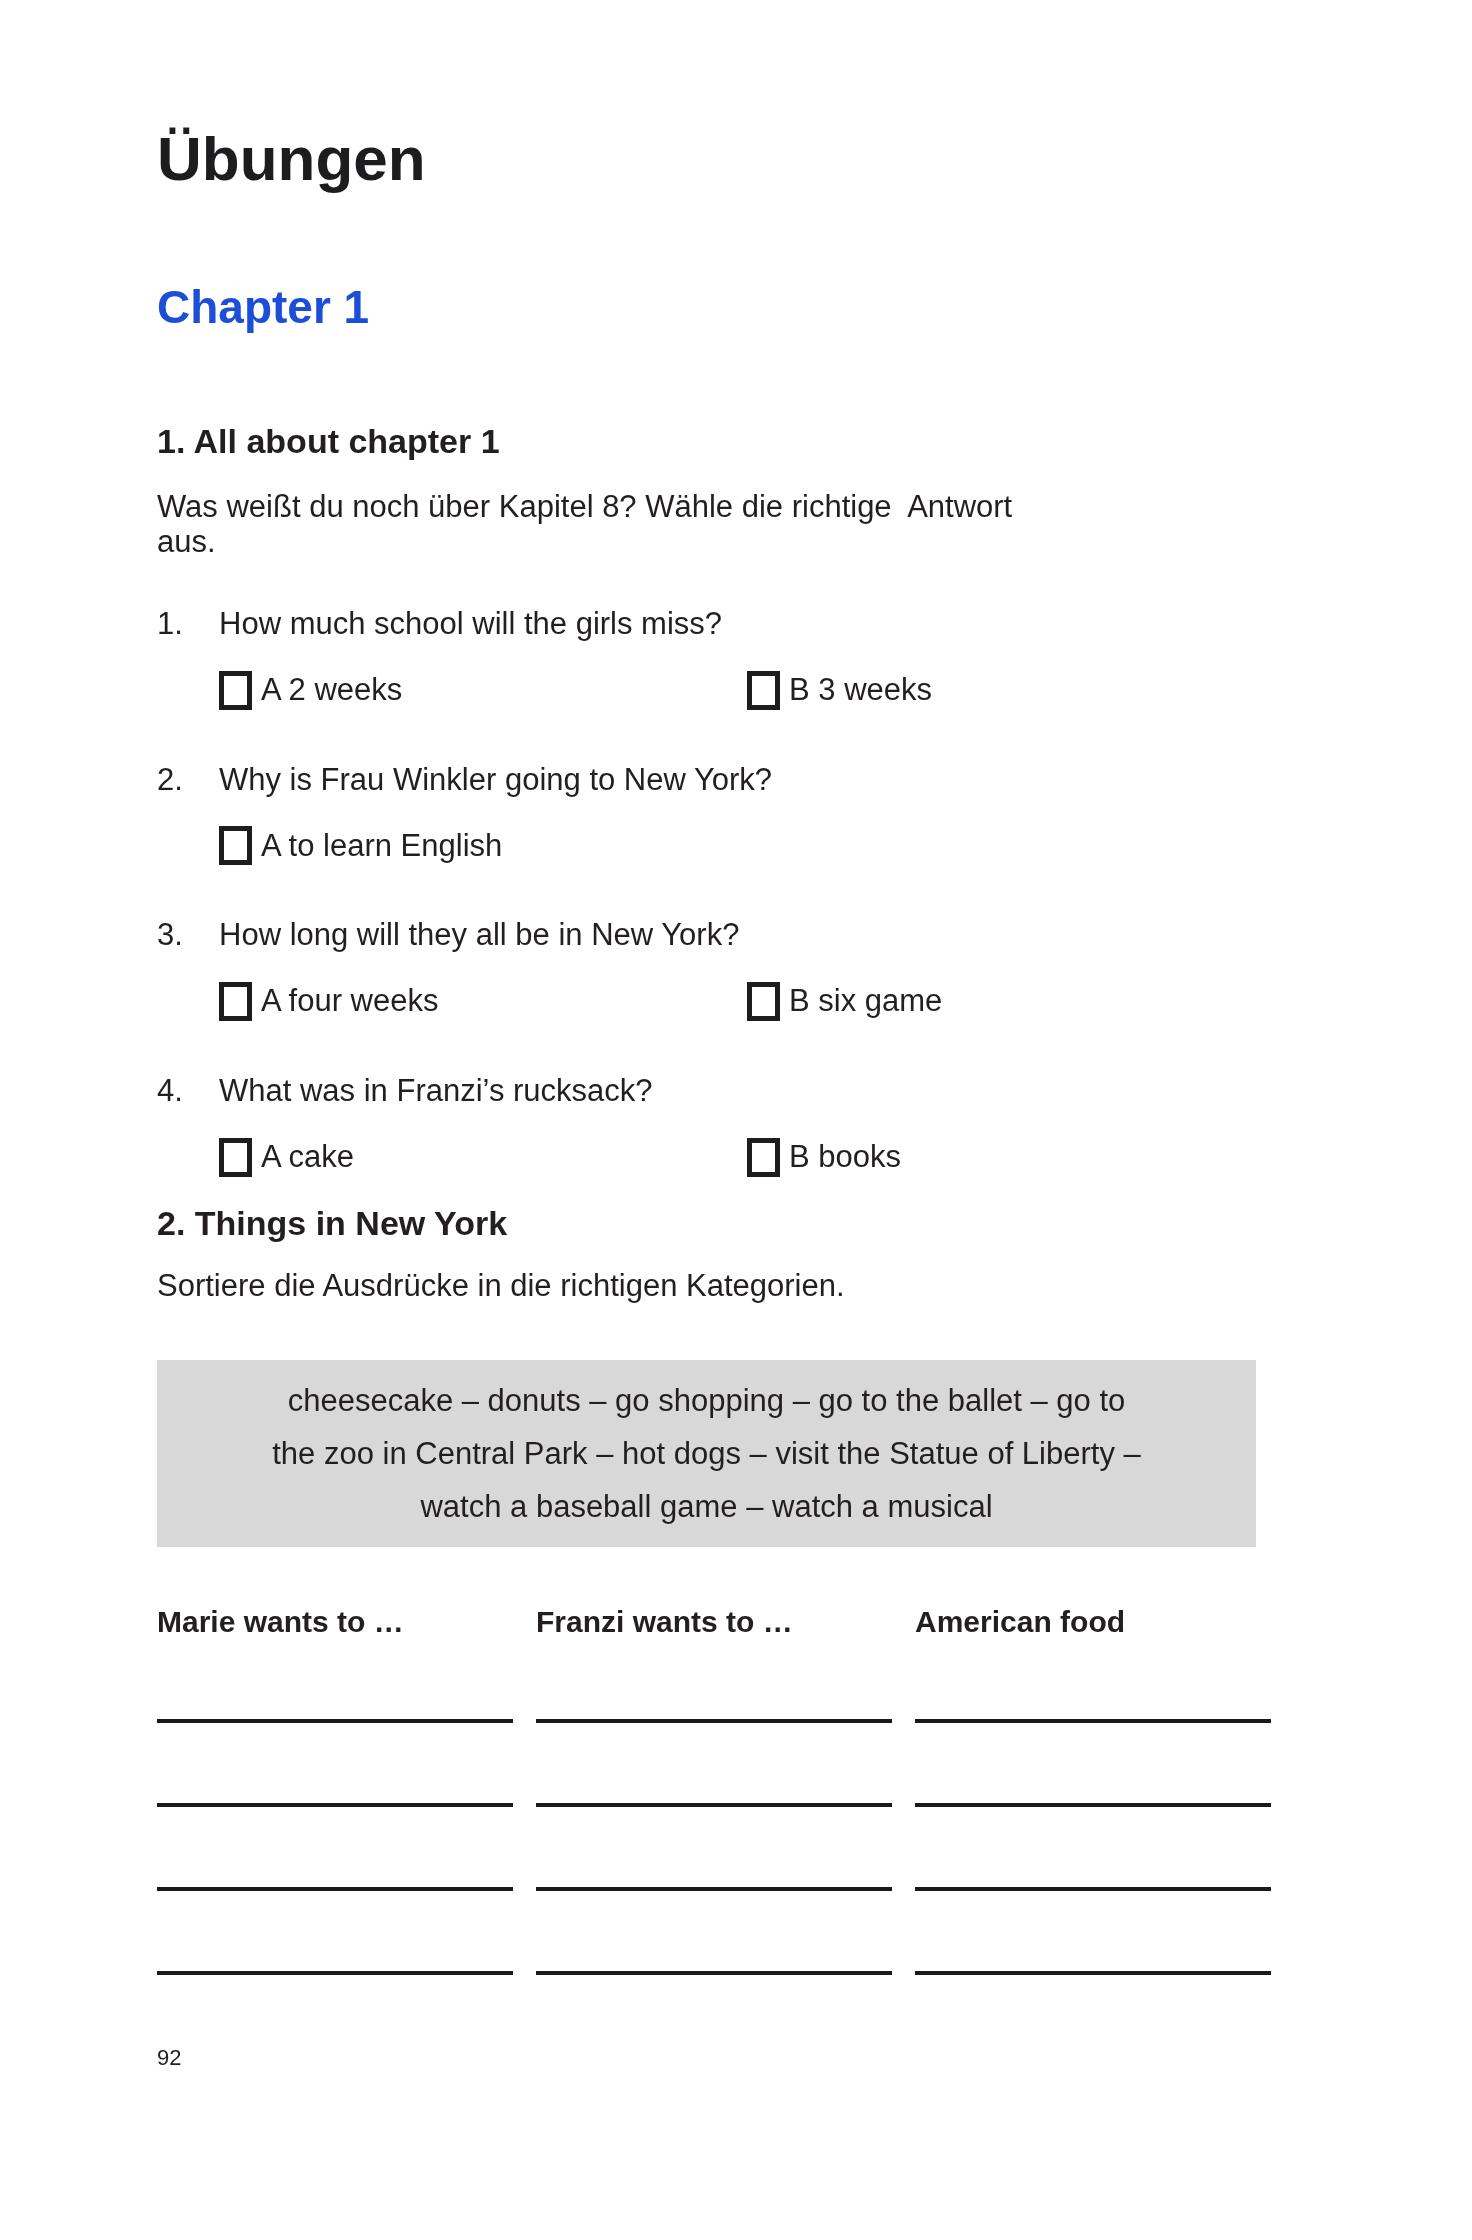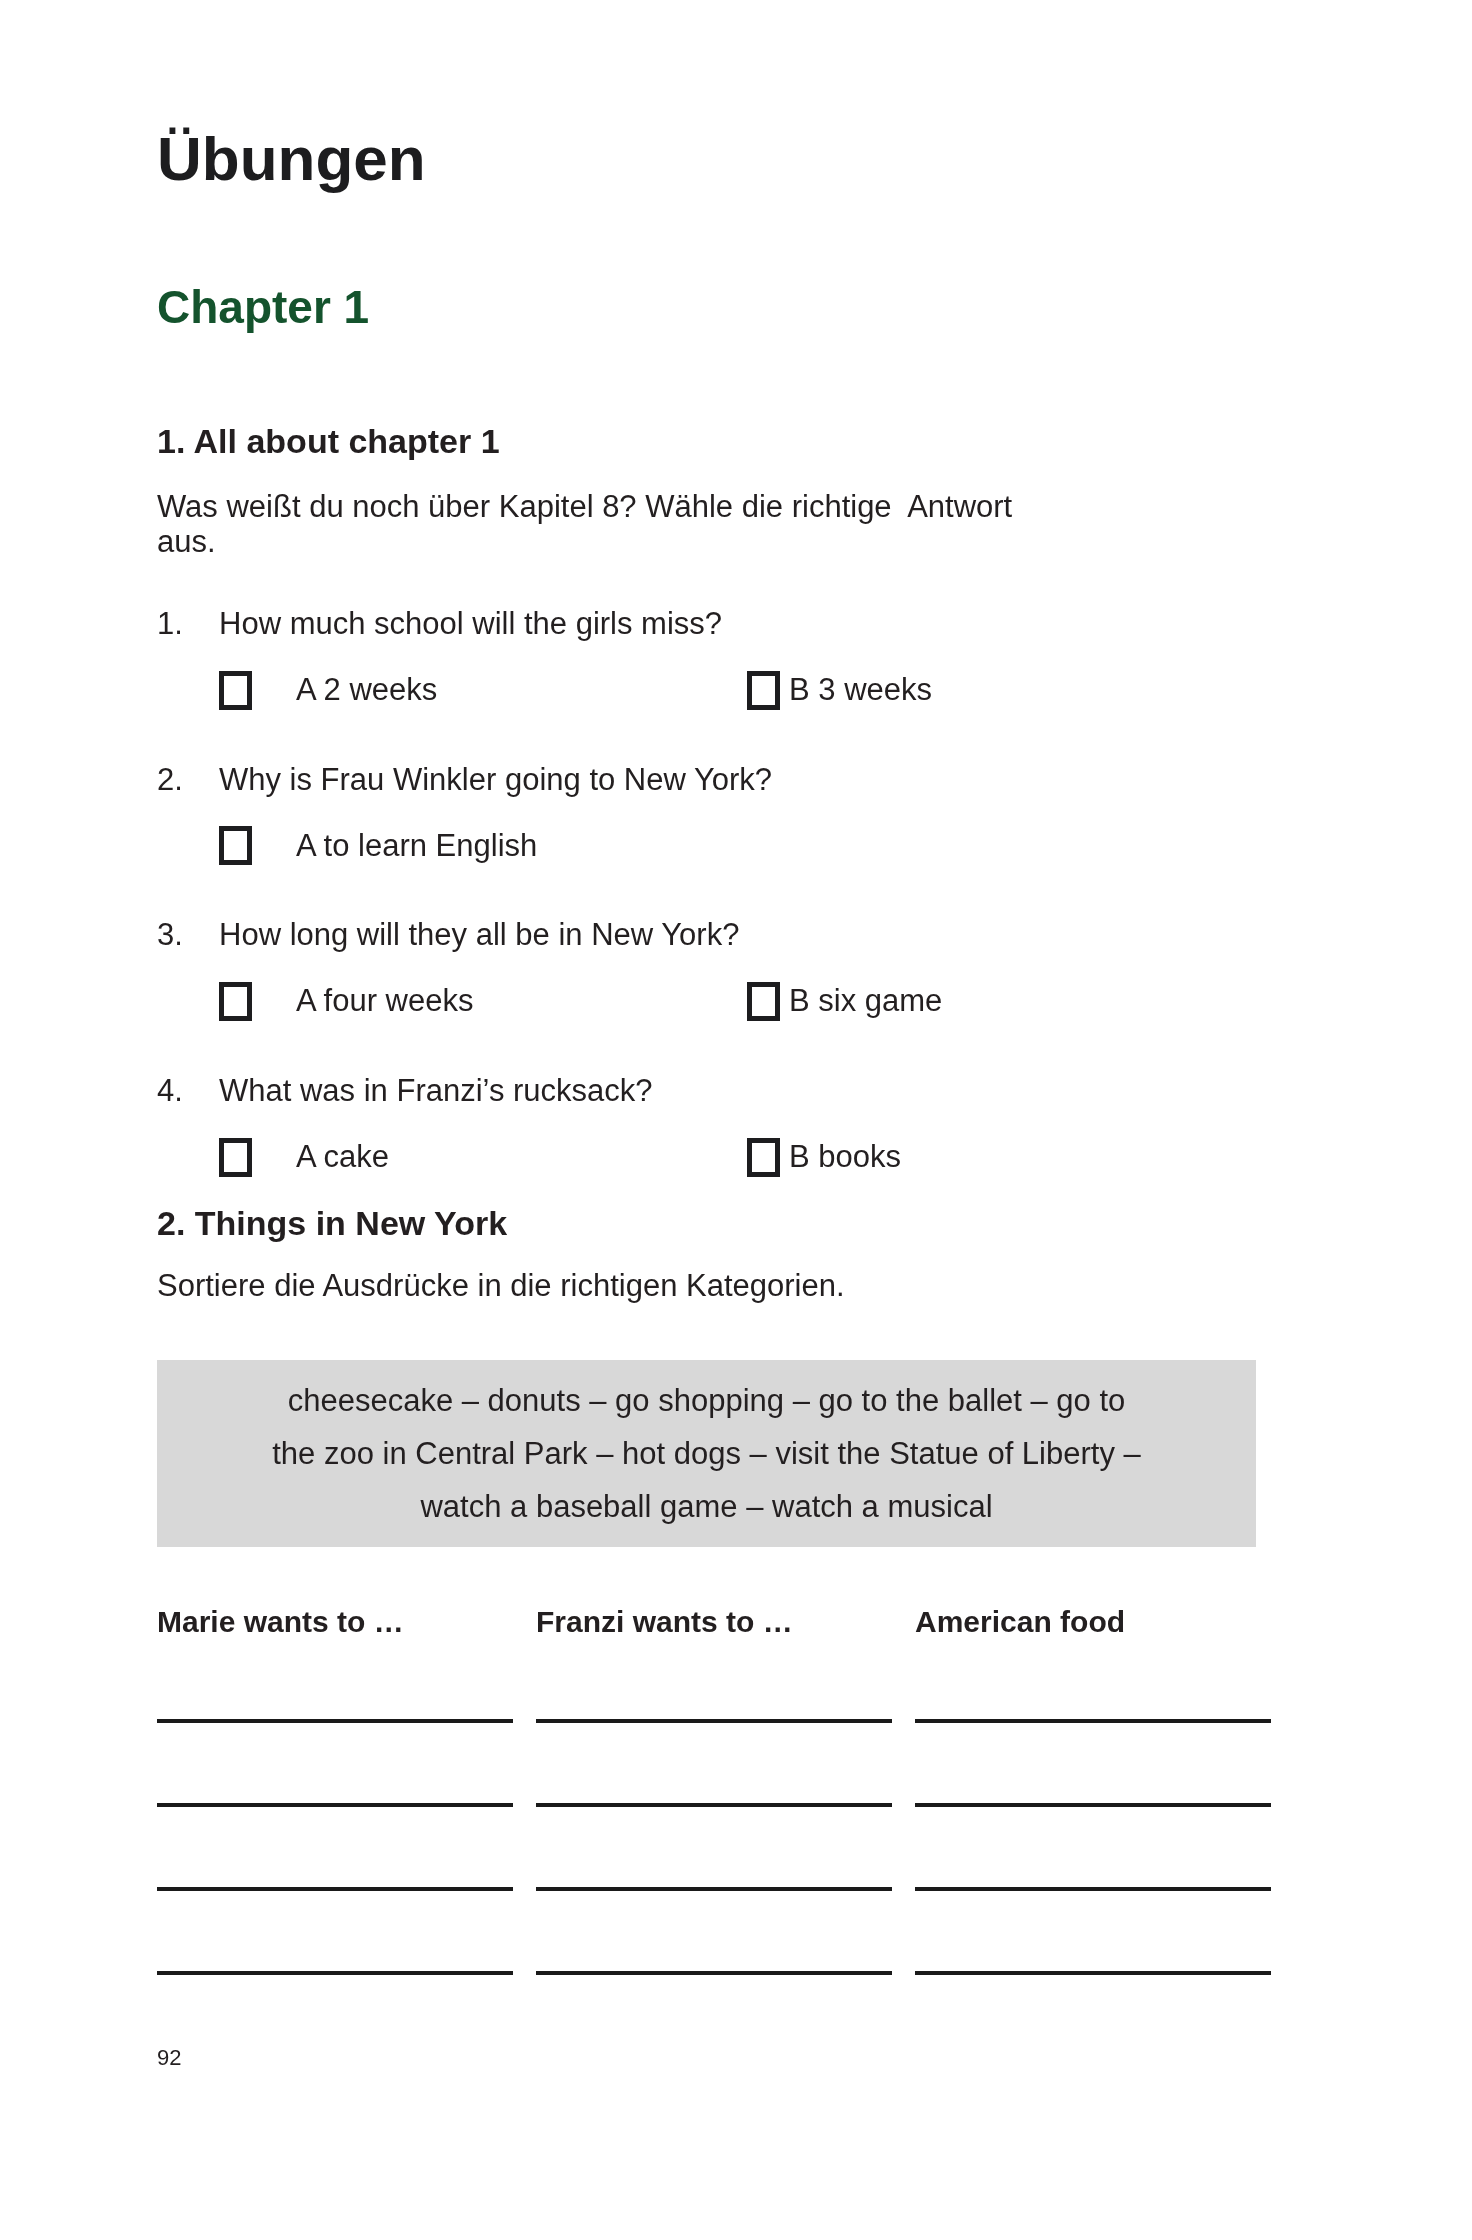--- a/index.html
+++ b/index.html
@@ -20,21 +20,21 @@
   .title {
     font-size: 62px;
     font-weight: bold;
     line-height: 1.05;
     color: #1d1d1f;
   }
   .chapter {
     margin-top: 92px;
     font-size: 46px;
     font-weight: bold;
-    color: #14532d;
+    color: #1d4ed8;
     line-height: 1.05;
   }
   .ex-heading {
     margin-top: 92px;
     font-size: 34px;
     font-weight: bold;
     line-height: 1.1;
   }
   .ex-heading.second { margin-top: 28px; }
   .instruction {
@@ -57,21 +57,21 @@
     display: flex;
     align-items: center;
     margin-top: 29px;
     padding-left: 62px;
   }
   .opt {
     display: flex;
     align-items: center;
     font-size: 31px;
   }
-  .opt-a { width: 528px; flex: 0 0 528px; gap: 35px; }
+  .opt-a { width: 528px; flex: 0 0 528px; }
   .checkbox {
     box-sizing: content-box;
     width: 23px;
     height: 29px;
     border: 5px solid #1d1d1f;
     background: #ffffff;
     margin-right: 9px;
     flex: 0 0 auto;
   }
   .word-box {

